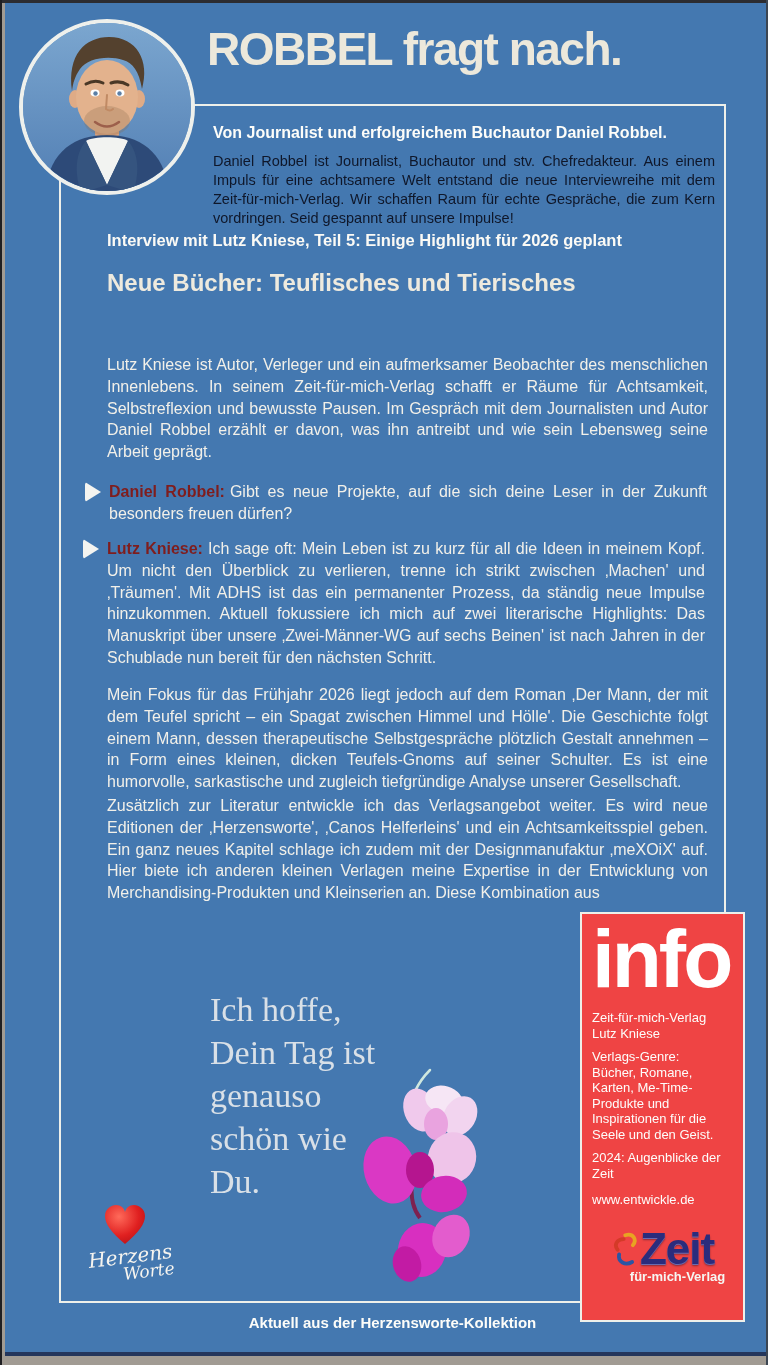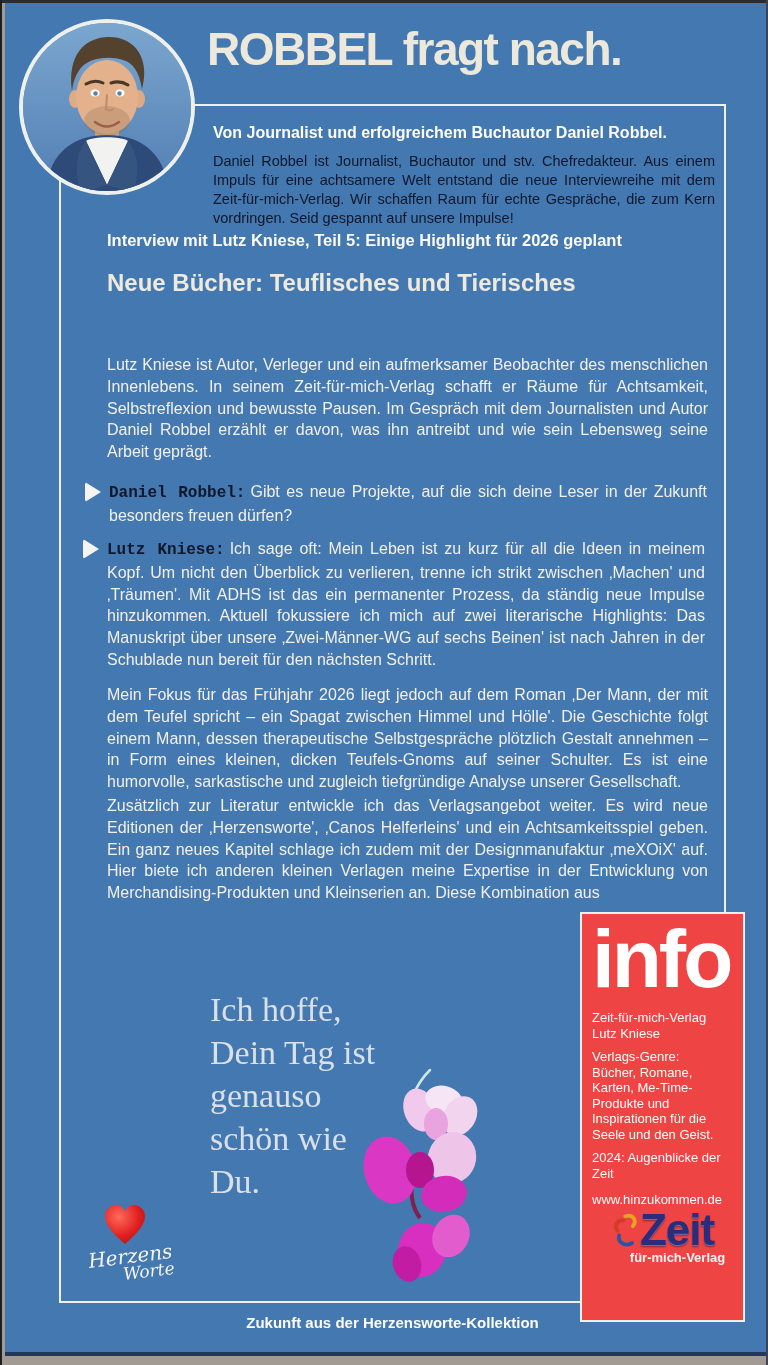--- a/index.html
+++ b/index.html
@@ -31,21 +31,21 @@
   .headline { position:absolute; left:107px; top:264px; width:560px; z-index:2;
               font-size:24px; line-height:37px; font-weight:bold; color:#eeeade; }
   .intro    { position:absolute; left:107px; top:354px; width:601px; z-index:2;
               font-size:16px; line-height:21.8px; color:#f2f0e9; text-align:justify; hyphens:auto; }
 
   .qa { position:absolute; display:flex; z-index:2; }
   .qa .tri { flex:0 0 auto; width:0; height:0; margin:1px 8px 0 0;
              border-top:10px solid transparent; border-bottom:10px solid transparent;
              border-left:16px solid #f4f4f0; border-radius:3px; }
   .qa p { width:598px; font-size:16px; line-height:21.8px; color:#f2f0e9; text-align:justify; hyphens:auto; }
-  .qa p strong { color:#0f172a; margin-right:5px;font-family:Liberation Mono, monospace; }
+  .qa p strong { color:#7f1d1d; margin-right:5px; }
   .qa-1 { left:85px; top:481px; }
   .qa-2 { left:83px; top:538px; }
 
   .para { position:absolute; z-index:2; font-size:16px; line-height:21.8px; color:#f2f0e9;
           text-align:justify; hyphens:auto; }
   .para-fokus  { left:107px; top:684px; width:601px; }
   .para-zusatz { left:107px; top:795px; width:601px; }
   .para-zusatz-cont { left:107px; top:903px; width:470px; text-align:left; }
 
   .quote { position:absolute; left:210px; top:988px; z-index:2;
@@ -58,21 +58,21 @@
   .hw-script { position:absolute; font-family:"DejaVu Serif", serif; font-style:italic;
                color:#f6f4ef; white-space:nowrap; }
   .hw-1 { left:3px; top:44px; font-size:20px; transform:rotate(-7deg); }
   .hw-2 { left:38px; top:61px; font-size:17px; transform:rotate(-7deg); }
 
   .info-box { position:absolute; left:580px; top:912px; width:165px; height:410px; z-index:4;
               background:#ef4444; border:2px solid #eef0ea; padding:2px 8px 0 10px; color:#fdfdfb; }
   .info-title { font-size:82px; line-height:86px; font-weight:bold; letter-spacing:-3px; color:#ffffff; }
   .info-sec { font-size:13px; line-height:15.5px; margin-top:8px; }
   .info-web { font-size:13px; margin-top:11px; }
-  .zeit-logo { margin-top:1px; display:flex; align-items:flex-start; justify-content:center; }
+  .zeit-logo { margin-top:20px; display:flex; align-items:flex-start; justify-content:center; }
   .zeit-swirl { width:26px; height:40px; margin:2px 1px 0 0; }
   .zeit-word { font-size:44px; line-height:44px; font-weight:bold; color:#2b2c7c;
                text-shadow:0 1px 0 #6a6bb0, 0 2px 2px rgba(10,10,40,.45); letter-spacing:-1px; }
   .zeit-sub { font-size:13px; font-weight:bold; color:#f6f6f3; text-align:center; margin:-2px 0 0 28px; }
 
   .footer { position:absolute; left:59px; top:1314px; width:667px; z-index:2; text-align:center;
             font-size:15px; font-weight:bold; color:#fdfdf9; }
 </style>
 </head>
 <body>
@@ -178,31 +178,31 @@
       <div>Zeit-für-mich-Verlag</div>
       <div>Lutz Kniese</div>
     </div>
     <div class="info-sec">
       <div>Verlags-Genre:</div>
       <div>Bücher, Romane, Karten, Me-Time-Produkte und Inspirationen für die Seele und den Geist.</div>
     </div>
     <div class="info-sec">
       <div>2024: Augenblicke der Zeit</div>
     </div>
-    <div class="info-web">www.hinzukommen.de</div>
+    <div class="info-web">www.entwickle.de</div>
     <div class="zeit-logo">
       <svg class="zeit-swirl" viewBox="0 0 34 46">
         <path d="M14,10 C5,10 1,18 6,24" stroke="#d43a28" stroke-width="5" fill="none" stroke-linecap="round"></path>
         <path d="M16,5 C26,2 32,10 26,18" stroke="#e8a322" stroke-width="5" fill="none" stroke-linecap="round"></path>
         <path d="M8,30 C6,40 16,45 25,40" stroke="#2b55a4" stroke-width="5" fill="none" stroke-linecap="round"></path>
       </svg>
       <span class="zeit-word">Zeit</span>
     </div>
     <div class="zeit-sub">für-mich-Verlag</div>
   </div>
 
-  <div class="footer">Zukunft aus der Herzensworte-Kollektion</div>
+  <div class="footer">Aktuell aus der Herzensworte-Kollektion</div>
 
   <div class="bottom-strip"></div>
   <div class="edge-top"></div>
   <div class="edge-left"></div>
   <div class="edge-right"></div>
 </div>
 
 </body></html>

